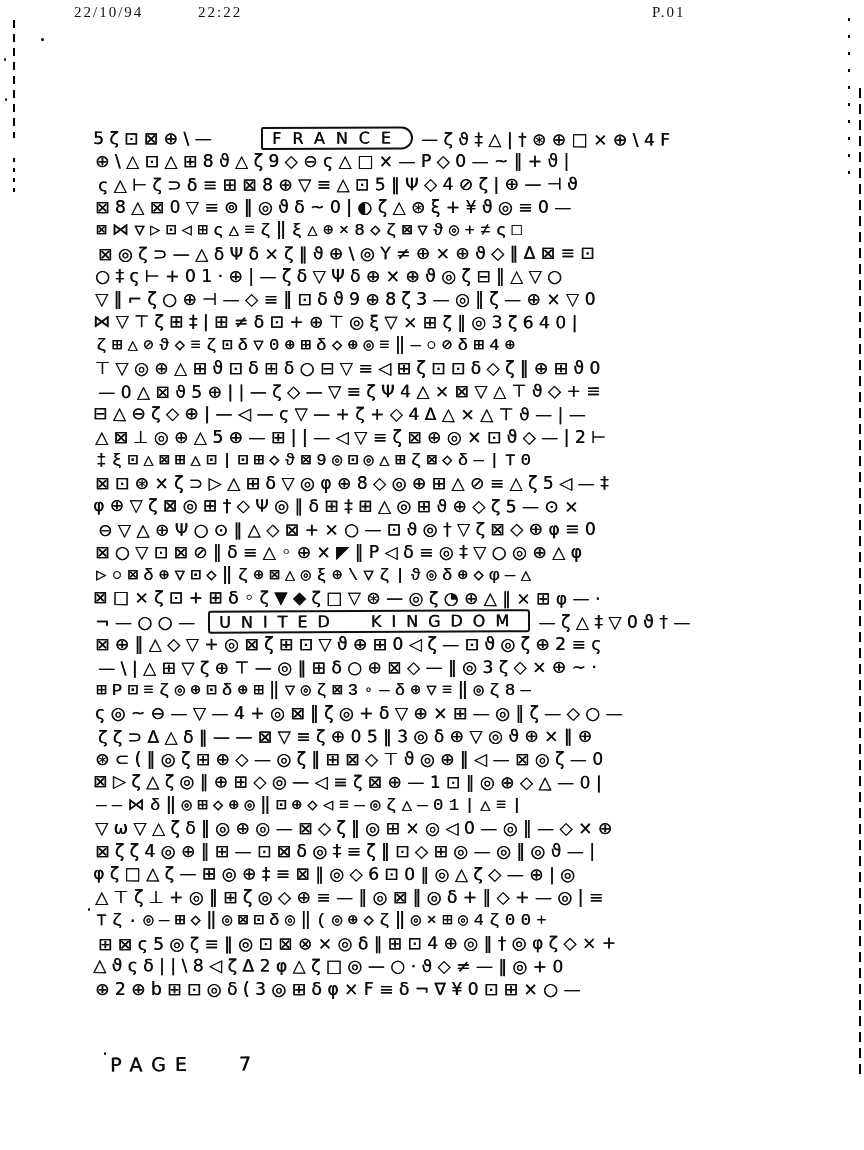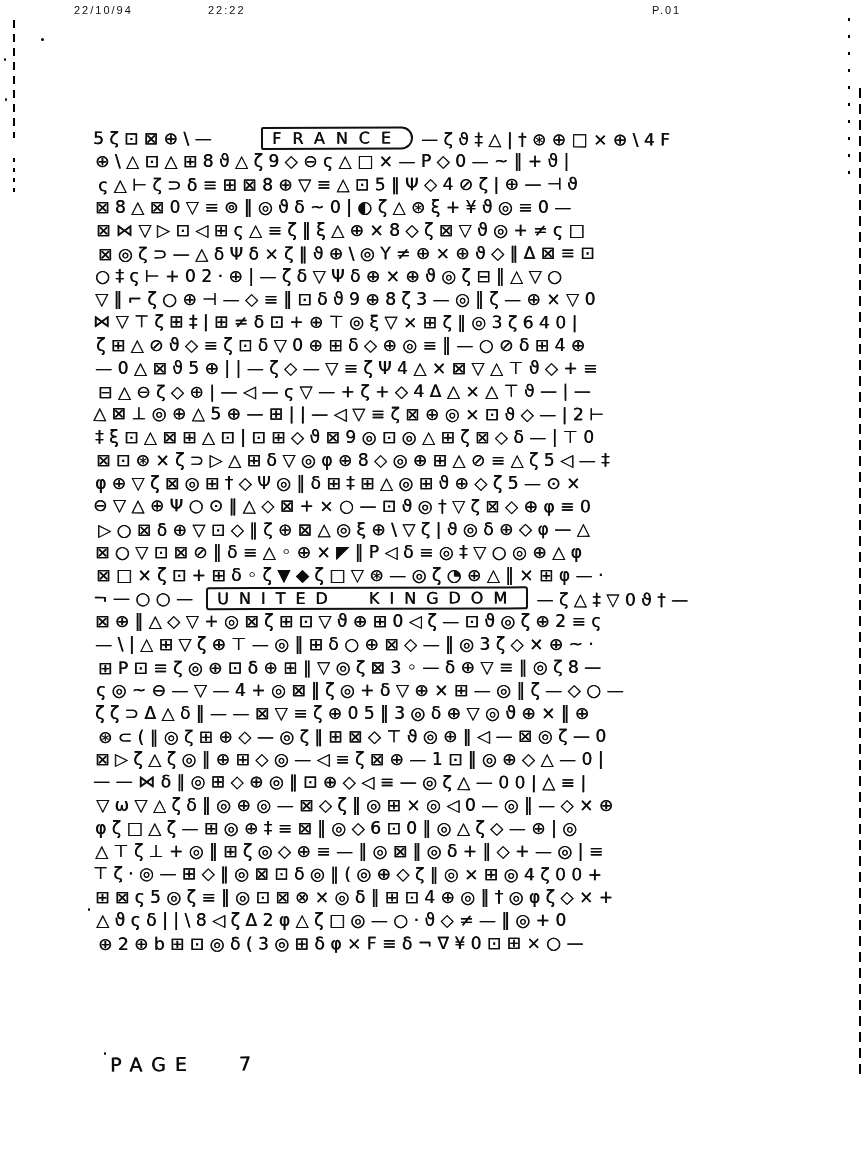--- a/index.html
+++ b/index.html
@@ -4,25 +4,25 @@
 <style>
   html,body{margin:0;padding:0;}
   body{
     width:864px;height:1150px;position:relative;overflow:hidden;
     background:#ffffff;color:#0b0b0b;
     font-family:"DejaVu Sans",sans-serif;
   }
   
   .fax-header span{
     position:absolute;top:4px;
-    font-family:Liberation Sans, sans-serif;
-    font-size:11px;letter-spacing:2px;color:#111;
+    font-family:Liberation Serif, serif;
+    font-size:15px;letter-spacing:2px;color:#111;
   }
   .fax-date{left:74px;}
-  .fax-time{left:208px;}
+  .fax-time{left:198px;}
   .fax-page{left:652px;top:2px;}
   
   .edge{position:absolute;background:repeating-linear-gradient(180deg,#000 0 8px,transparent 8px 14px);}
   .edge-left{left:13px;top:20px;width:2px;height:118px;}
   .edge-left2{left:13px;top:158px;width:2px;height:34px;background:repeating-linear-gradient(180deg,#000 0 4px,transparent 4px 10px);}
   .edge-right{left:859px;top:88px;width:2px;height:992px;background:repeating-linear-gradient(180deg,#000 0 10px,transparent 10px 16px);}
   .edge-right-dots{left:848px;top:18px;width:2px;height:170px;background:repeating-linear-gradient(180deg,#000 0 3px,transparent 3px 17px);}
   .speck{position:absolute;width:3px;height:3px;background:#000;border-radius:50%;}
   .speck.s1{left:41px;top:38px;}
   .speck.s2{left:4px;top:58px;width:2px;}
@@ -33,21 +33,21 @@
   .cipher{
     position:absolute;left:95px;top:127px;width:715px;
     font-size:17px;color:#0d0d0d;
   }
   .row{
     height:23px;line-height:23px;letter-spacing:5.5px;white-space:nowrap;
     text-shadow:0.4px 0 0 #111;
   }
   .row:nth-child(3n){transform:translateX(3px) rotate(-0.15deg);}
   .row:nth-child(4n+1){transform:translateX(-2px) rotate(0.15deg);}
-  .row:nth-child(5n){transform:translateX(1px);}
+  .row:nth-child(5n){transform:translateX(1px);font-family:Liberation Mono, monospace;}
   .wordbox{
     display:inline-block;border:2px solid #101010;vertical-align:middle;
     line-height:19px;padding:0 9px;margin:0 8px 3px 8px;
     font-size:16px;letter-spacing:11px;text-shadow:0.5px 0 0 #111;
     transform:rotate(-0.4deg);
   }
   .france-box{border-radius:2px 12px 12px 2px;margin-left:44px;}
   .uk-box{border-radius:3px;letter-spacing:10px;word-spacing:16px;transform:rotate(-0.3deg);}
   
   .page-footer{
@@ -79,48 +79,50 @@
 
   <div class="row">
     <span>5ζ⊡⊠⊕\—</span><span class="wordbox france-box">FRANCE</span><span>—ζϑ‡△|†⊛⊕□×⊕\4F</span>
   </div>
 
   <div class="row">⊕\△⊡△⊞8ϑ△ζ9◇⊖ς△□×—P◇0—~‖+ϑ|</div>
   <div class="row">ς△⊢ζ⊃δ≡⊞⊠8⊕▽≡△⊡5‖Ψ◇4⊘ζ|⊕—⊣ϑ</div>
   <div class="row">⊠8△⊠0▽≡⊚‖◎ϑδ~0|◐ζ△⊛ξ+¥ϑ◎≡0—</div>
   <div class="row">⊠⋈▽▷⊡◁⊞ς△≡ζ‖ξ△⊕×8◇ζ⊠▽ϑ◎+≠ς□</div>
   <div class="row">⊠◎ζ⊃—△δΨδ×ζ‖ϑ⊕\◎Y≠⊕×⊕ϑ◇‖Δ⊠≡⊡</div>
-  <div class="row">○‡ς⊢+02·⊕|—ζδ▽Ψδ⊕×⊕ϑ◎ζ⊟‖△▽○</div>
+  <div class="row">○‡ς⊢+01·⊕|—ζδ▽Ψδ⊕×⊕ϑ◎ζ⊟‖△▽○</div>
   <div class="row">▽‖⌐ζ○⊕⊣—◇≡‖⊡δϑ9⊕8ζ3—◎‖ζ—⊕×▽0</div>
   <div class="row">⋈▽⊤ζ⊞‡|⊞≠δ⊡+⊕⊤◎ξ▽×⊞ζ‖◎3ζ640|</div>
   <div class="row">ζ⊞△⊘ϑ◇≡ζ⊡δ▽0⊕⊞δ◇⊕◎≡‖—○⊘δ⊞4⊕</div>
+  <div class="row">⊤▽◎⊕△⊞ϑ⊡δ⊞δ○⊟▽≡◁⊞ζ⊡⊡δ◇ζ‖⊕⊞ϑ0</div>
   <div class="row">—0△⊠ϑ5⊕||—ζ◇—▽≡ζΨ4△×⊠▽△⊤ϑ◇+≡</div>
   <div class="row">⊟△⊖ζ◇⊕|—◁—ς▽—+ζ+◇4Δ△×△⊤ϑ—|—</div>
   <div class="row">△⊠⊥◎⊕△5⊕—⊞||—◁▽≡ζ⊠⊕◎×⊡ϑ◇—|2⊢</div>
   <div class="row">‡ξ⊡△⊠⊞△⊡|⊡⊞◇ϑ⊠9◎⊡◎△⊞ζ⊠◇δ—|⊤0</div>
   <div class="row">⊠⊡⊛×ζ⊃▷△⊞δ▽◎φ⊕8◇◎⊕⊞△⊘≡△ζ5◁—‡</div>
   <div class="row">φ⊕▽ζ⊠◎⊞†◇Ψ◎‖δ⊞‡⊞△◎⊞ϑ⊕◇ζ5—⊙×</div>
   <div class="row">⊖▽△⊕Ψ○⊙‖△◇⊠+×○—⊡ϑ◎†▽ζ⊠◇⊕φ≡0</div>
+  <div class="row">⊠○▽⊡⊠⊘‖δ≡△◦⊕×◤‖P◁δ≡◎‡▽○◎⊕△φ</div>
   <div class="row">▷○⊠δ⊕▽⊡◇‖ζ⊕⊠△◎ξ⊕\▽ζ|ϑ◎δ⊕◇φ—△</div>
-  <div class="row">⊠○▽⊡⊠⊘‖δ≡△◦⊕×◤‖P◁δ≡◎‡▽○◎⊕△φ</div>
   <div class="row">⊠□×ζ⊡+⊞δ◦ζ▼◆ζ□▽⊛—◎ζ◔⊕△‖×⊞φ—·</div>
 
   <div class="row">
     <span>¬—○○—</span><span class="wordbox uk-box">UNITED KINGDOM</span><span>—ζ△‡▽0ϑ†—</span>
   </div>
 
   <div class="row">⊠⊕‖△◇▽+◎⊠ζ⊞⊡▽ϑ⊕⊞0◁ζ—⊡ϑ◎ζ⊕2≡ς</div>
   <div class="row">—\|△⊞▽ζ⊕⊤—◎‖⊞δ○⊕⊠◇—‖◎3ζ◇×⊕~·</div>
   <div class="row">⊞P⊡≡ζ◎⊕⊡δ⊕⊞‖▽◎ζ⊠3◦—δ⊕▽≡‖◎ζ8—</div>
   <div class="row">ς◎~⊖—▽—4+◎⊠‖ζ◎+δ▽⊕×⊞—◎‖ζ—◇○—</div>
   <div class="row">ζζ⊃Δ△δ‖——⊠▽≡ζ⊕05‖3◎δ⊕▽◎ϑ⊕×‖⊕</div>
   <div class="row">⊛⊂(‖◎ζ⊞⊕◇—◎ζ‖⊞⊠◇⊤ϑ◎⊕‖◁—⊠◎ζ—0</div>
   <div class="row">⊠▷ζ△ζ◎‖⊕⊞◇◎—◁≡ζ⊠⊕—1⊡‖◎⊕◇△—0|</div>
-  <div class="row">——⋈δ‖◎⊞◇⊕◎‖⊡⊕◇◁≡—◎ζ△—00|△≡|</div>
+  <div class="row">——⋈δ‖◎⊞◇⊕◎‖⊡⊕◇◁≡—◎ζ△—01|△≡|</div>
   <div class="row">▽ω▽△ζδ‖◎⊕◎—⊠◇ζ‖◎⊞×◎◁0—◎‖—◇×⊕</div>
+  <div class="row">⊠ζζ4◎⊕‖⊞—⊡⊠δ◎‡≡ζ‖⊡◇⊞◎—◎‖◎ϑ—|</div>
   <div class="row">φζ□△ζ—⊞◎⊕‡≡⊠‖◎◇6⊡0‖◎△ζ◇—⊕|◎</div>
   <div class="row">△⊤ζ⊥+◎‖⊞ζ◎◇⊕≡—‖◎⊠‖◎δ+‖◇+—◎|≡</div>
   <div class="row">⊤ζ·◎—⊞◇‖◎⊠⊡δ◎‖(◎⊕◇ζ‖◎×⊞◎4ζ00+</div>
   <div class="row">⊞⊠ς5◎ζ≡‖◎⊡⊠⊗×◎δ‖⊞⊡4⊕◎‖†◎φζ◇×+</div>
   <div class="row">△ϑςδ||\8◁ζΔ2φ△ζ□◎—○·ϑ◇≠—‖◎+0</div>
   <div class="row">⊕2⊕b⊞⊡◎δ(3◎⊞δφ×F≡δ¬∇¥0⊡⊞×○—</div>
 </div>
 
 <div class="page-footer">PAGE 7</div>
 

